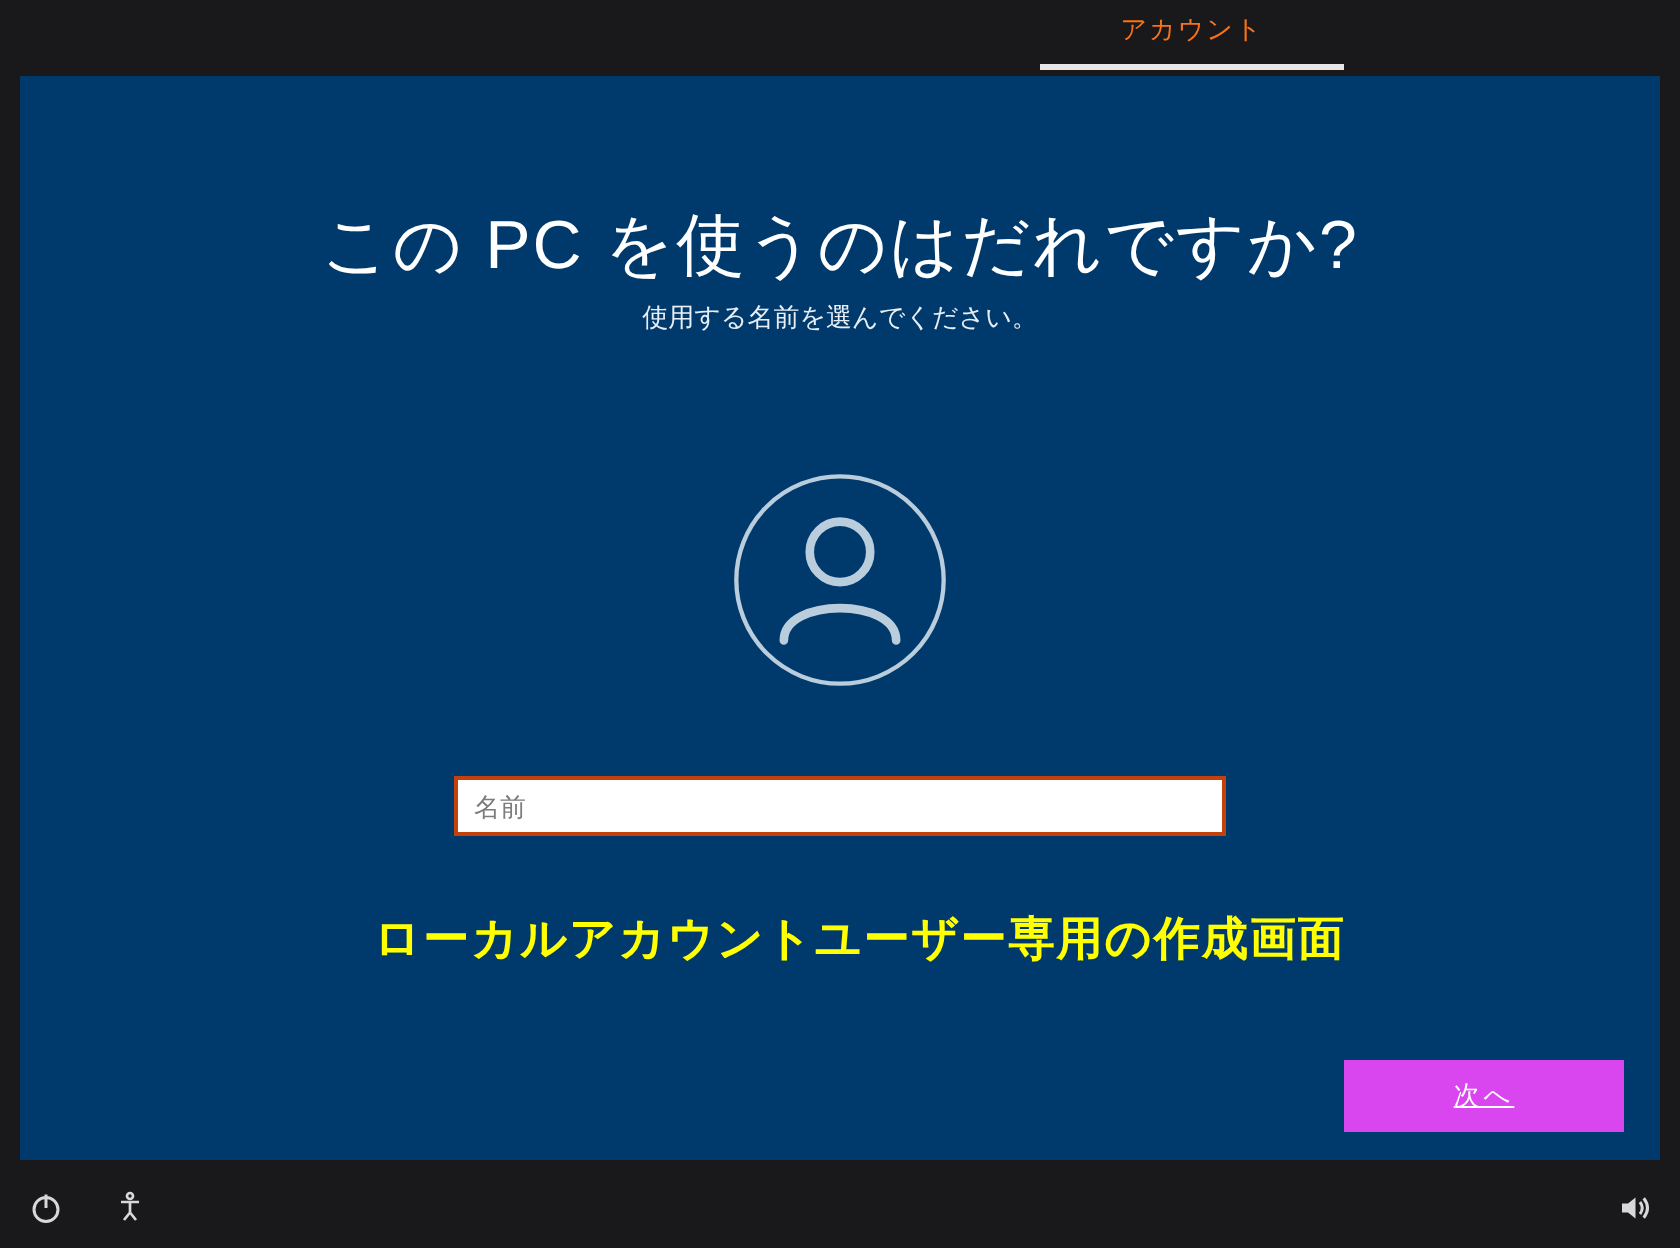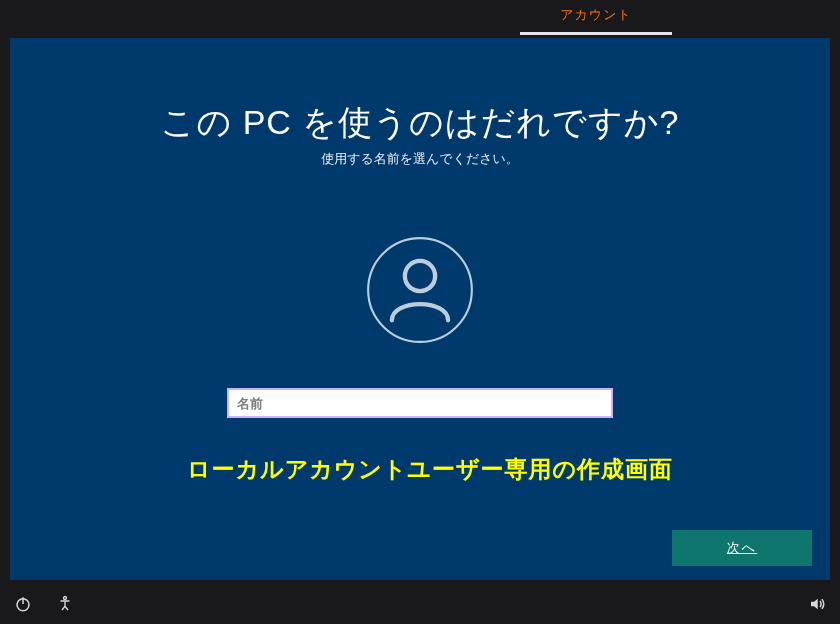--- a/index.html
+++ b/index.html
@@ -74,46 +74,45 @@
   }
   .avatar svg { width: 100%; height: 100%; }
   .name-input {
     position: absolute;
     top: 350px;
     left: 50%;
     transform: translateX(-50%);
     width: 386px;
     height: 30px;
     background: #ffffff;
-    border: 2px solid #c4b5fd;
+    border: 2px solid #c2410c;
     color: #6b6b6b;
     font-size: 13px;
     padding: 0 8px;
     outline: none;
-    font-weight: bold;
   }
   .name-input::placeholder { color: #7c7c7c; }
   .annotation {
     position: absolute;
     top: 416px;
     left: 0; right: 0;
     text-align: center;
     font-size: 23px;
     font-weight: 600;
     color: #ffff00;
     letter-spacing: 1px;
     margin-left: 20px;
   }
   .next-btn {
     position: absolute;
     right: 18px;
     bottom: 14px;
     width: 140px;
     height: 36px;
-    background: #0f766e;
+    background: #d946ef;
     border: none;
     color: #ffffff;
     font-size: 13px;
     letter-spacing: 2px;
     cursor: pointer;
     text-decoration: underline;
   }
   .bottombar {
     position: absolute;
     left: 0; right: 0; bottom: 0;

